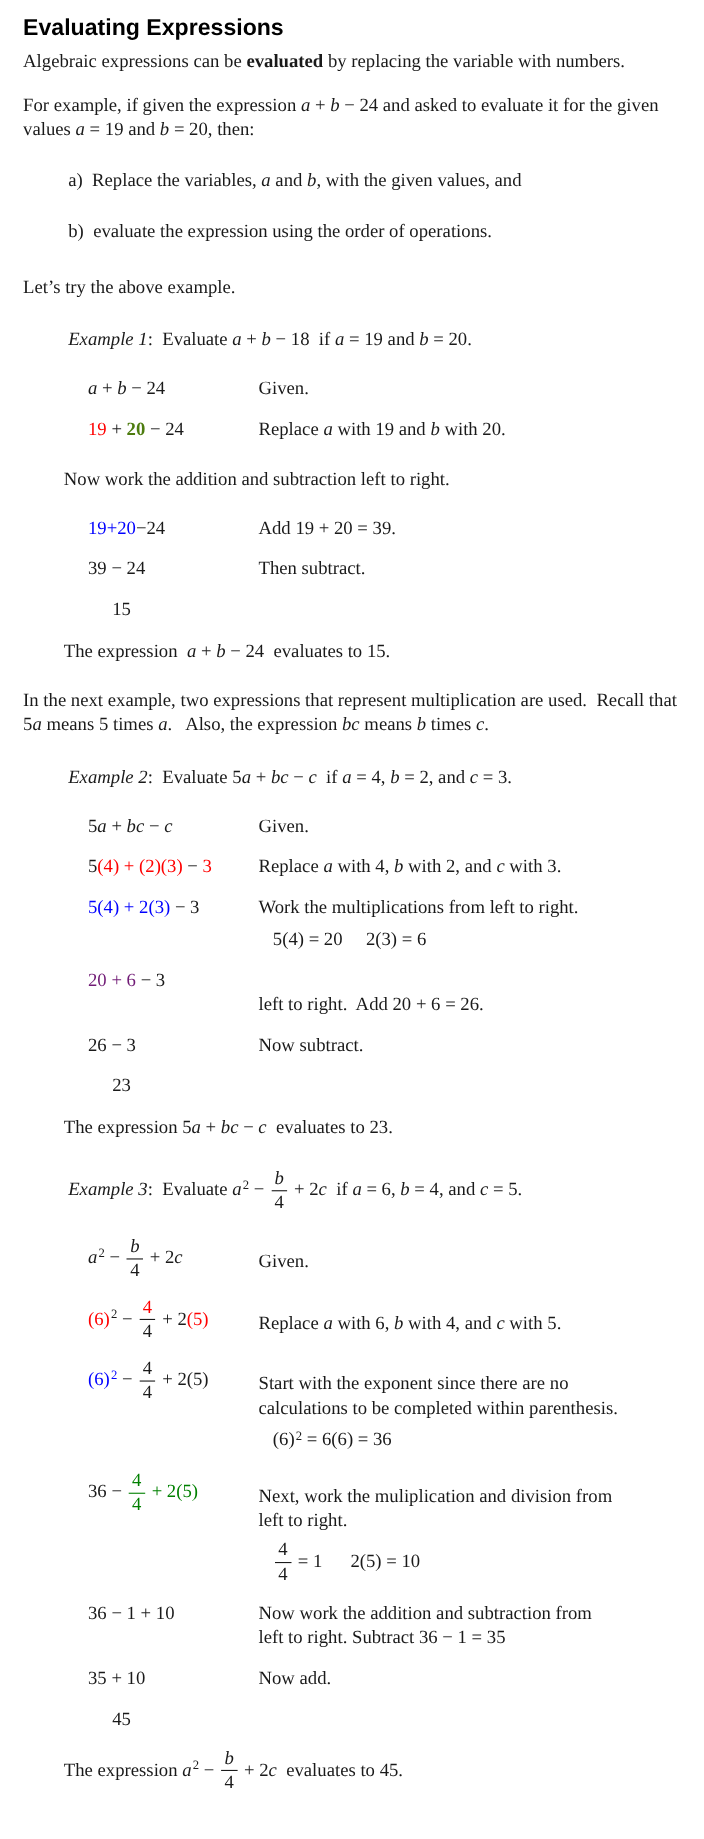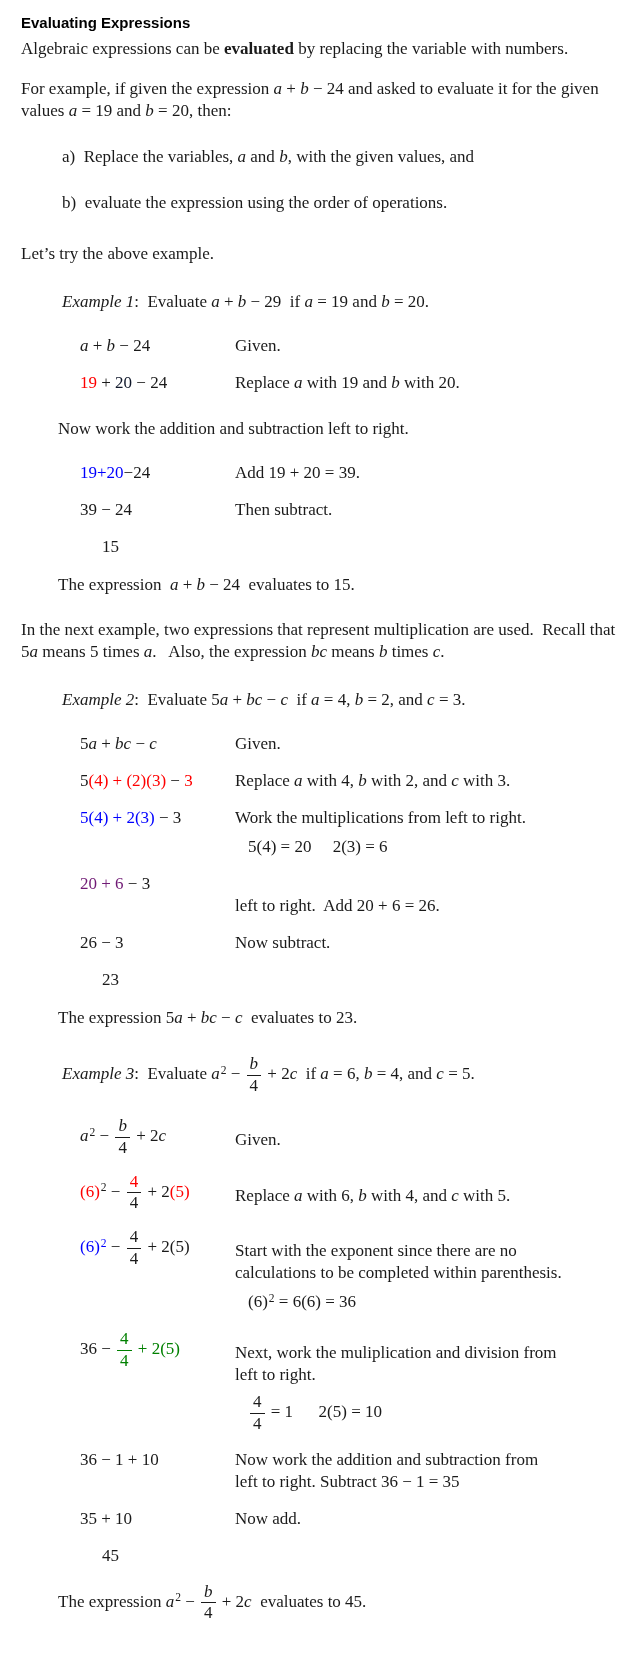--- a/index.html
+++ b/index.html
@@ -1,19 +1,19 @@
 <!DOCTYPE html>
 <html><head>
 <meta charset="utf-8">
 <style>
   html,body{margin:0;padding:0;background:#ffffff;}
   body{width:640px;height:1672px;overflow:hidden;color:#1a1a1a;
        font-family:"Liberation Serif",serif;font-size:17px;}
   .page{padding:14px 18px 0 21px;}
-  h1{font-family:"Liberation Sans",sans-serif;font-size:15px;font-weight:700;
+  h1{font-family:"Liberation Sans",sans-serif;font-size:21px;font-weight:700;
      color:#000;margin:0;letter-spacing:0;}
   p{margin:0;line-height:22px;white-space:pre-wrap;}
   .p1{margin-top:7px;}
   .p2{margin-top:18px;}
   .li{margin-left:41px;margin-top:24px;}
   .lets{margin-top:29px;}
   .ex-head{margin-left:41px;margin-top:26px;}
   .p-mult{margin-top:23px;}
   .mid{margin-left:37px;margin-top:24px;}
   .concl{margin-left:37px;margin-top:16px;}
@@ -43,30 +43,30 @@
 
   <p class="p1"><span>Algebraic expressions can be </span><span class="bd">evaluated</span><span> by replacing the variable with numbers.</span></p>
   <p class="p2"><span>For example, if given the expression </span><span class="it">a</span><span> + </span><span class="it">b</span><span> − 24 and asked to evaluate it for the given values </span><span class="it">a</span><span> = 19 and </span><span class="it">b</span><span> = 20, then:</span></p>
 
   <p class="li"><span>a)  Replace the variables, </span><span class="it">a</span><span> and </span><span class="it">b</span><span>, with the given values, and</span></p>
   <p class="li"><span>b)  evaluate the expression using the order of operations.</span></p>
 
   <p class="lets"><span>Let’s try the above example.</span></p>
 
   <section>
-    <p class="ex-head"><span class="it">Example 1</span><span>:  Evaluate </span><span class="it">a</span><span> + </span><span class="it">b</span><span> − 29  if </span><span class="it">a</span><span> = 19 and </span><span class="it">b</span><span> = 20.</span></p>
+    <p class="ex-head"><span class="it">Example 1</span><span>:  Evaluate </span><span class="it">a</span><span> + </span><span class="it">b</span><span> − 18  if </span><span class="it">a</span><span> = 19 and </span><span class="it">b</span><span> = 20.</span></p>
     <div class="steps">
         <div class="step-row">
           <div class="expr"><span class="it">a</span><span> + </span><span class="it">b</span><span> − 24</span></div>
           <div class="note">
             <p><span>Given.</span></p>
           </div>
         </div>
         <div class="step-row">
-          <div class="expr"><span style="color: rgb(255, 0, 0); text-align: center;">19</span><span> + </span><span style="color: #0f172a;">20</span><span> − 24</span></div>
+          <div class="expr"><span style="color: rgb(255, 0, 0); text-align: center;">19</span><span> + </span><span style="color: #4d7c0f; font-weight: bold;">20</span><span> − 24</span></div>
           <div class="note">
             <p><span>Replace </span><span class="it">a</span><span> with 19 and </span><span class="it">b</span><span> with 20.</span></p>
           </div>
         </div>
       </div>
     <p class="mid"><span>Now work the addition and subtraction left to right.</span></p>
     <div class="steps">
         <div class="step-row">
           <div class="expr"><span style="color: rgb(0, 0, 255);">19+20</span><span>−24</span></div>
           <div class="note">

